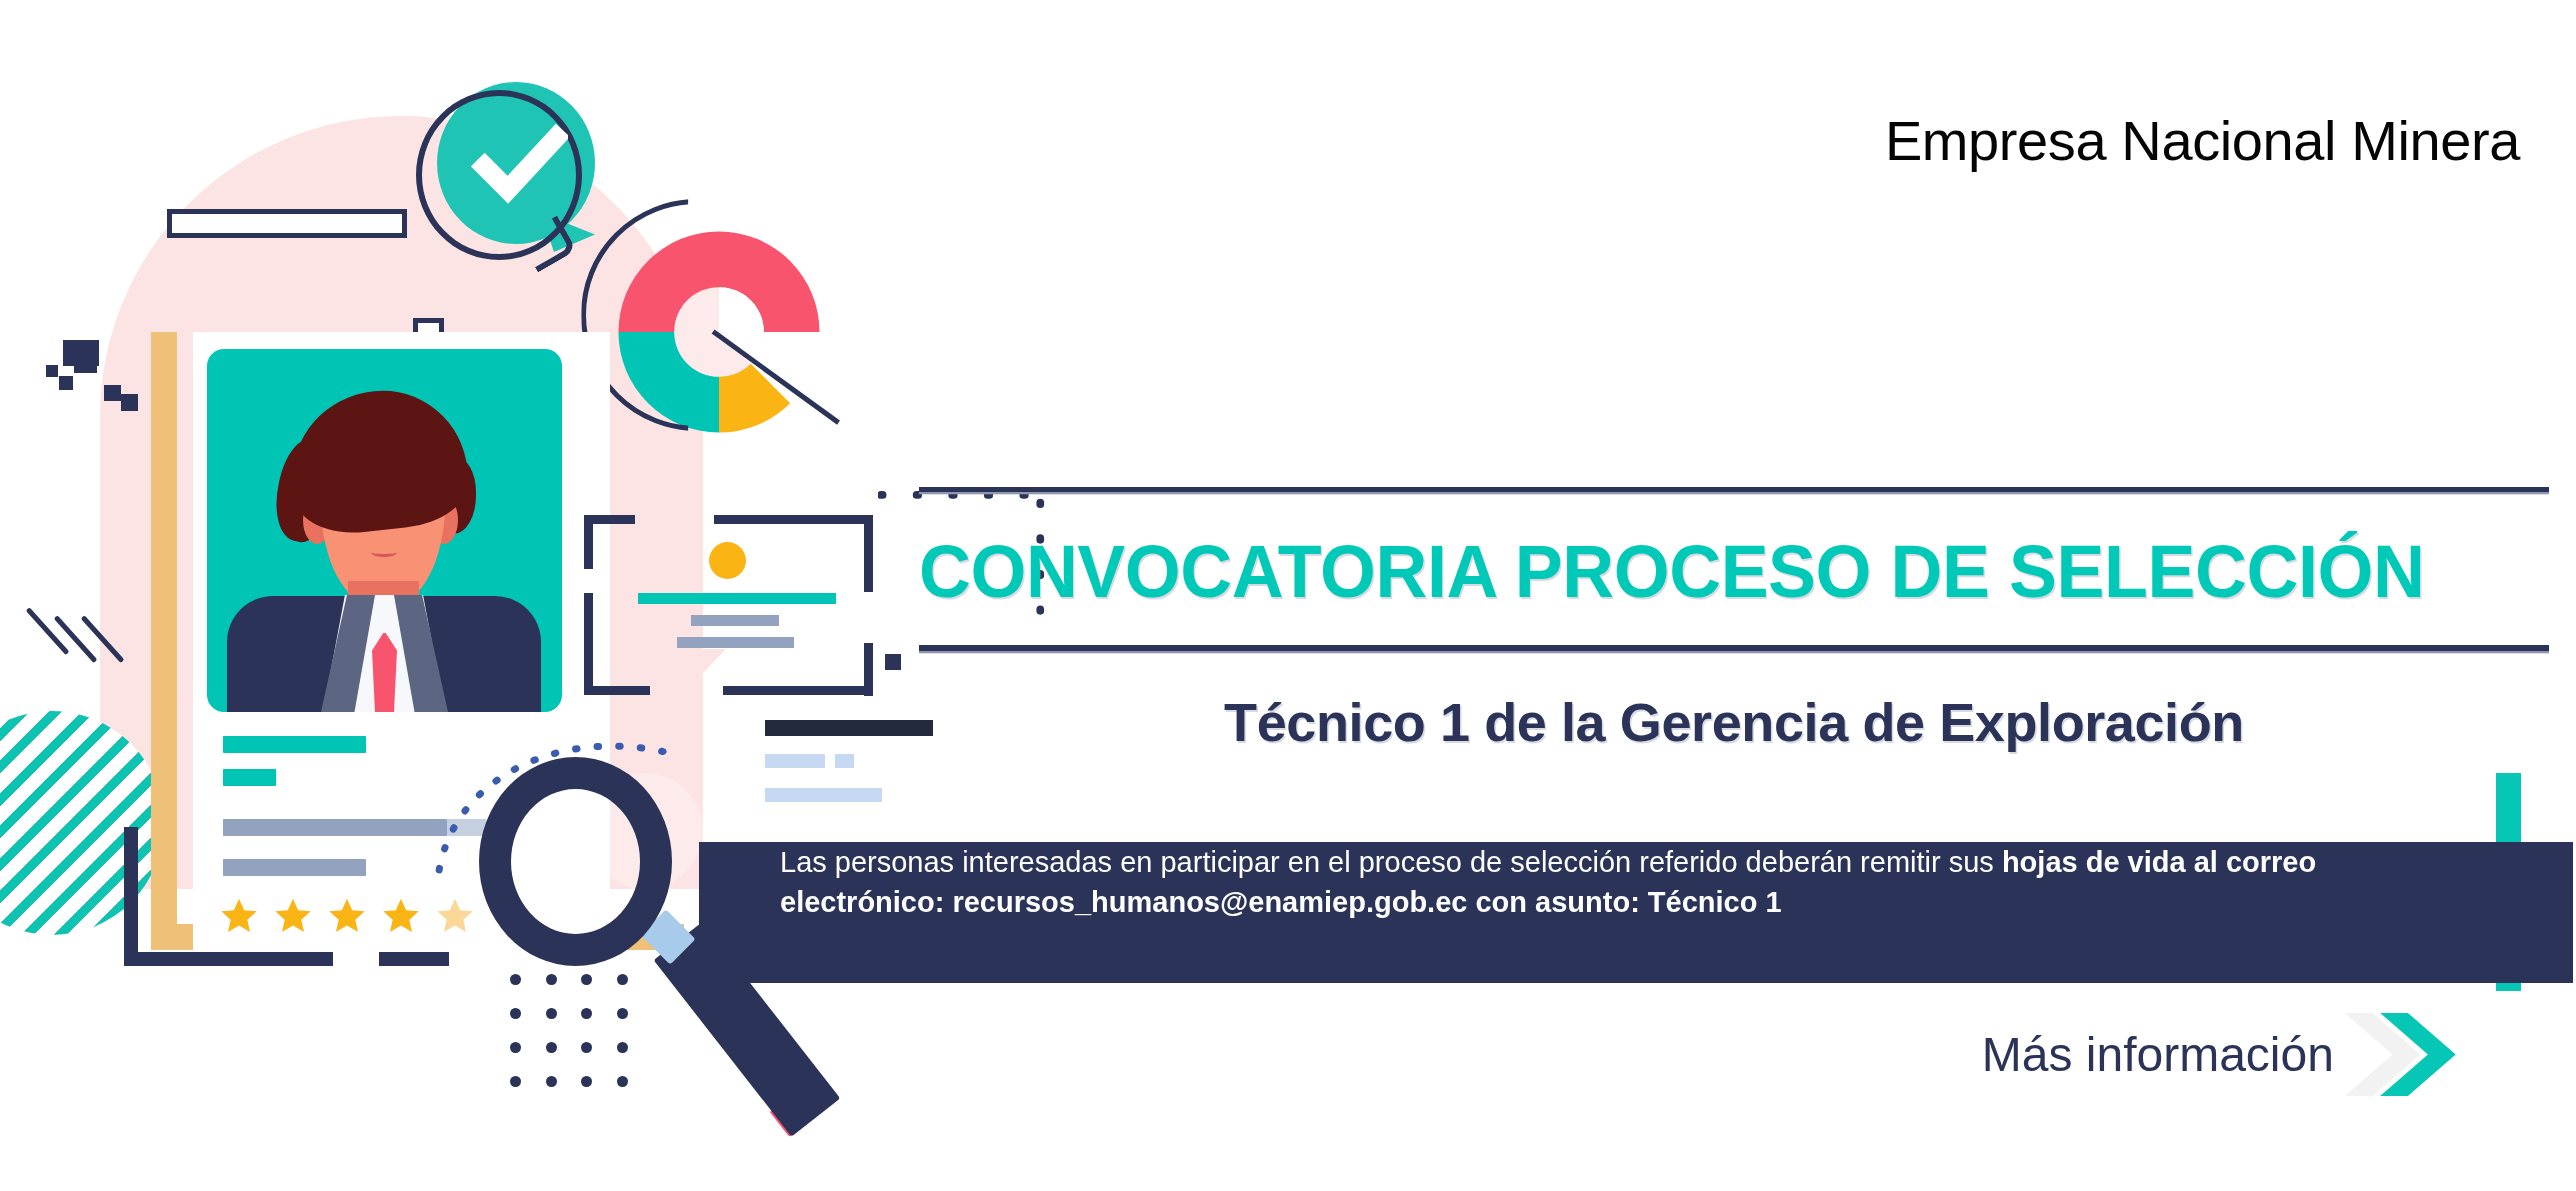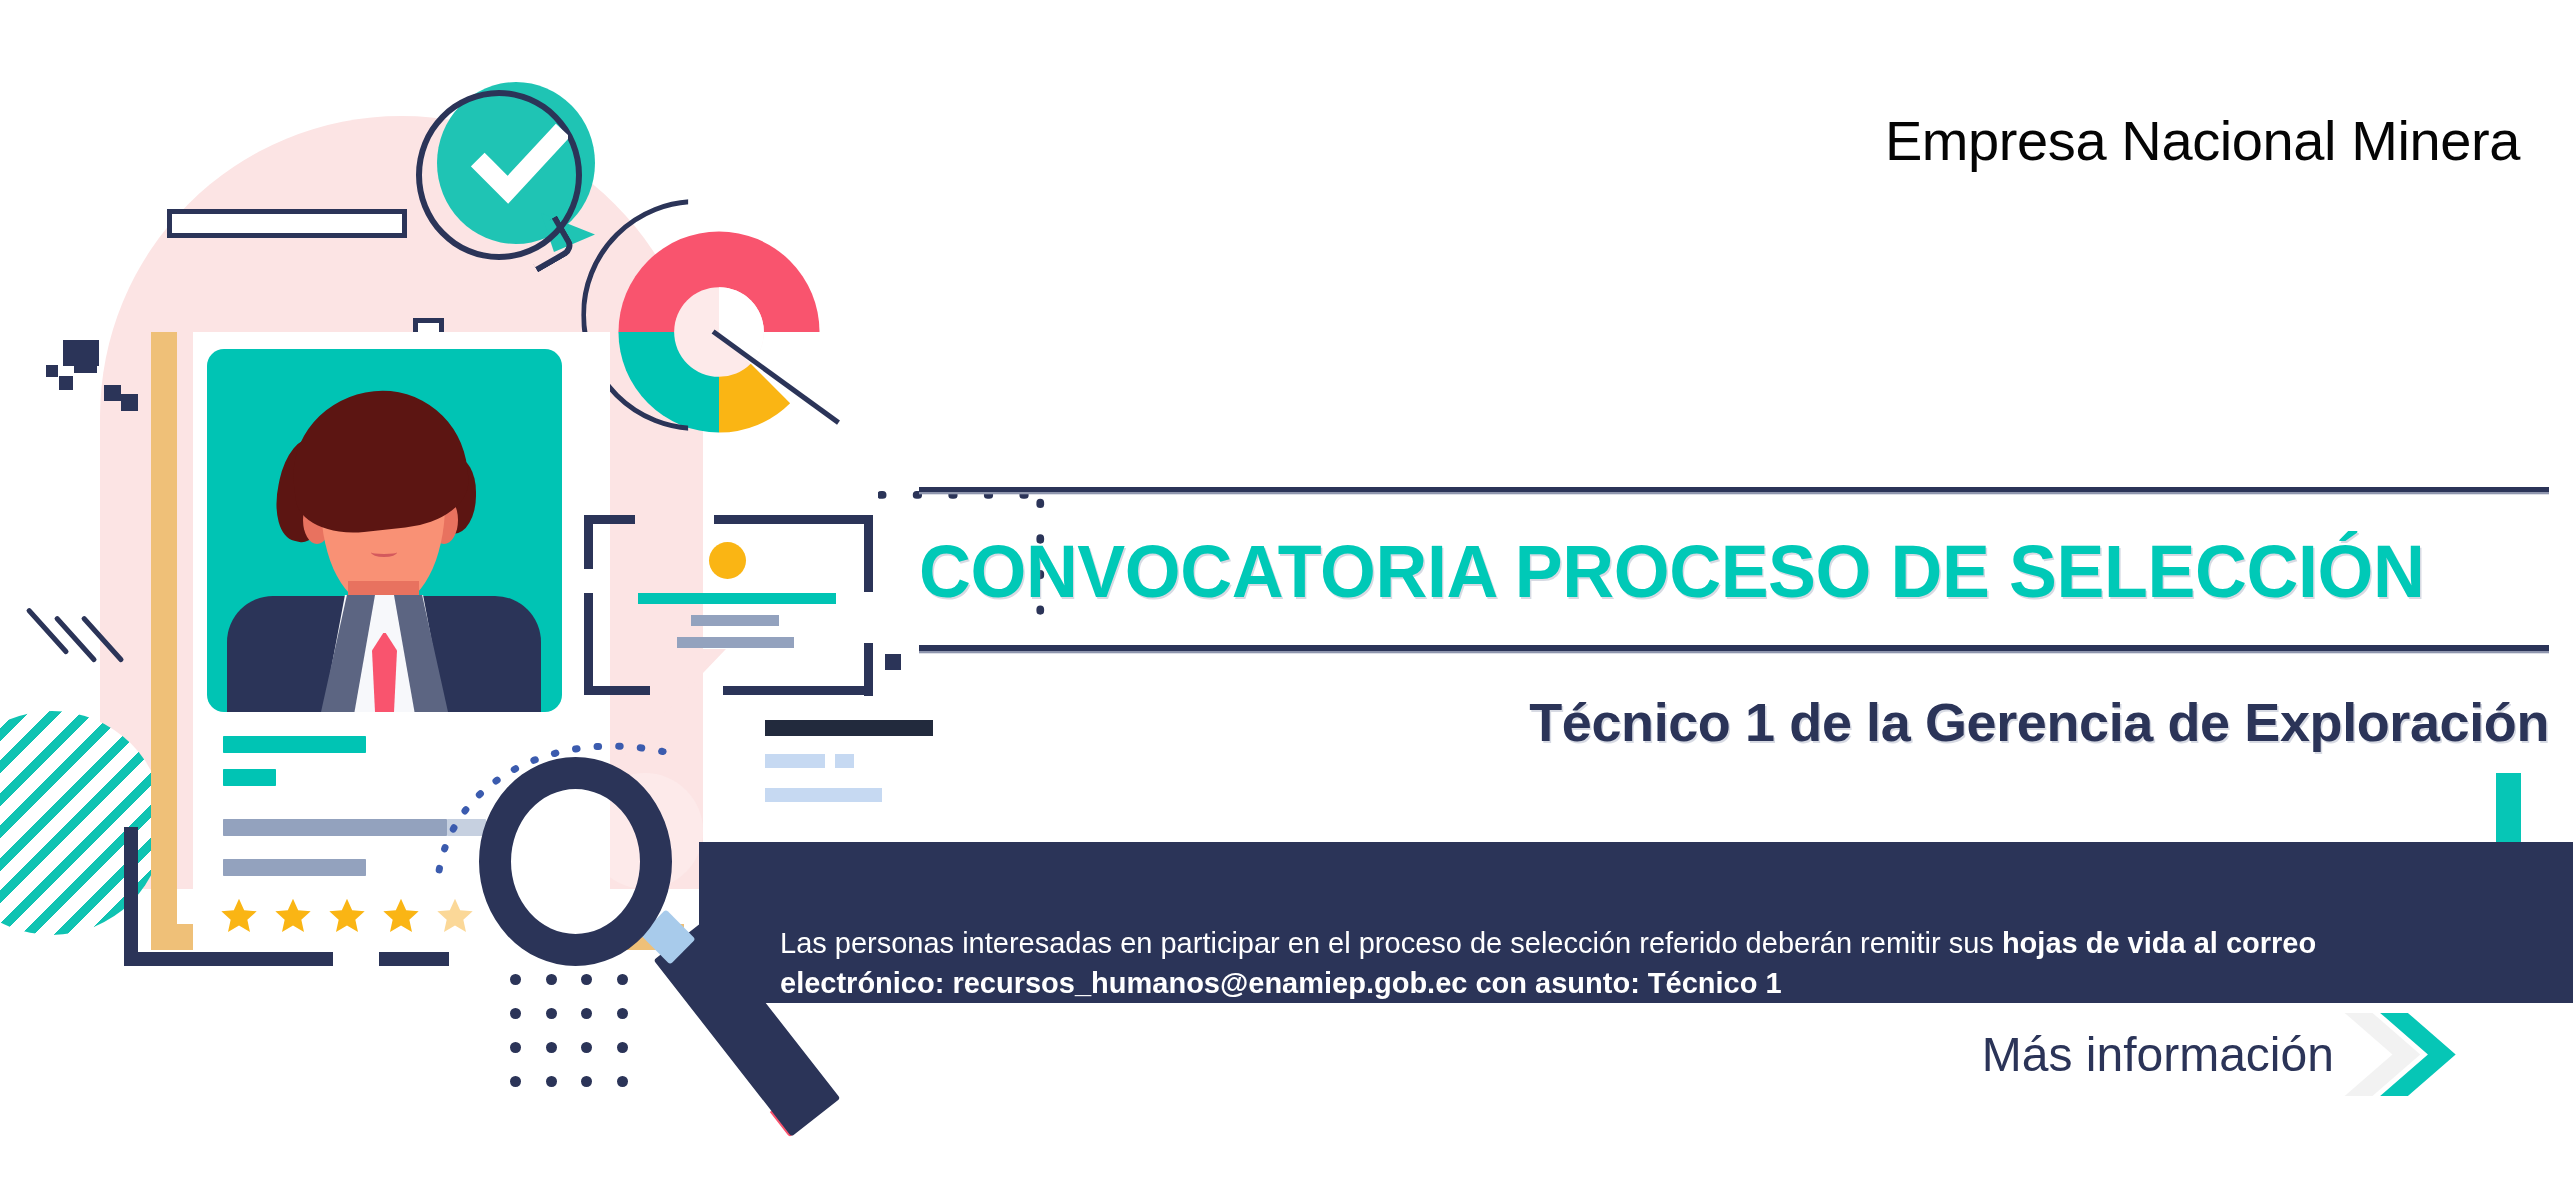--- a/index.html
+++ b/index.html
@@ -255,34 +255,34 @@
     font-size:74px; font-weight:700; color:#00C9B7;
     letter-spacing:-0.4px; white-space:nowrap;
     transform:scaleX(0.97); transform-origin:left center;
     text-shadow:1.5px 1.5px 0 rgba(140,150,175,.35);
   }
   .rule-bot {
     margin-top:31px; width:100%; height:5.4px; background:#2B3458;
     box-shadow:0 2.3px 0 0 #8F96AE;
   }
   .sub-title {
-    margin-top:40px; text-align:right;
+    margin-top:40px; text-align:center;
     font-size:54px; font-weight:700; color:#2B3458;
     letter-spacing:-0.4px; white-space:nowrap;
     text-shadow:1.5px 1.5px 0 rgba(140,150,175,.35);
   }
 
   
   .teal-vbar { position:absolute; left:2496px; top:773px; width:25px; height:218px; background:#06C6B6; }
 
   
   .banner {
-    position:absolute; left:699px; top:842px; width:1874px; height:161px;
+    position:absolute; left:699px; top:842px; width:1874px; height:141px;
     background:#2B3458;
-    display:flex; align-items:flex-end;
+    display:flex; align-items:flex-start;
   }
   .banner-text {
     padding:0 28px 0 81px;
     color:#ffffff; font-size:29px; line-height:1.38;
     max-width:1769px;
   }
   .banner-text b { font-weight:700; }
 
   
   .mas-row {

